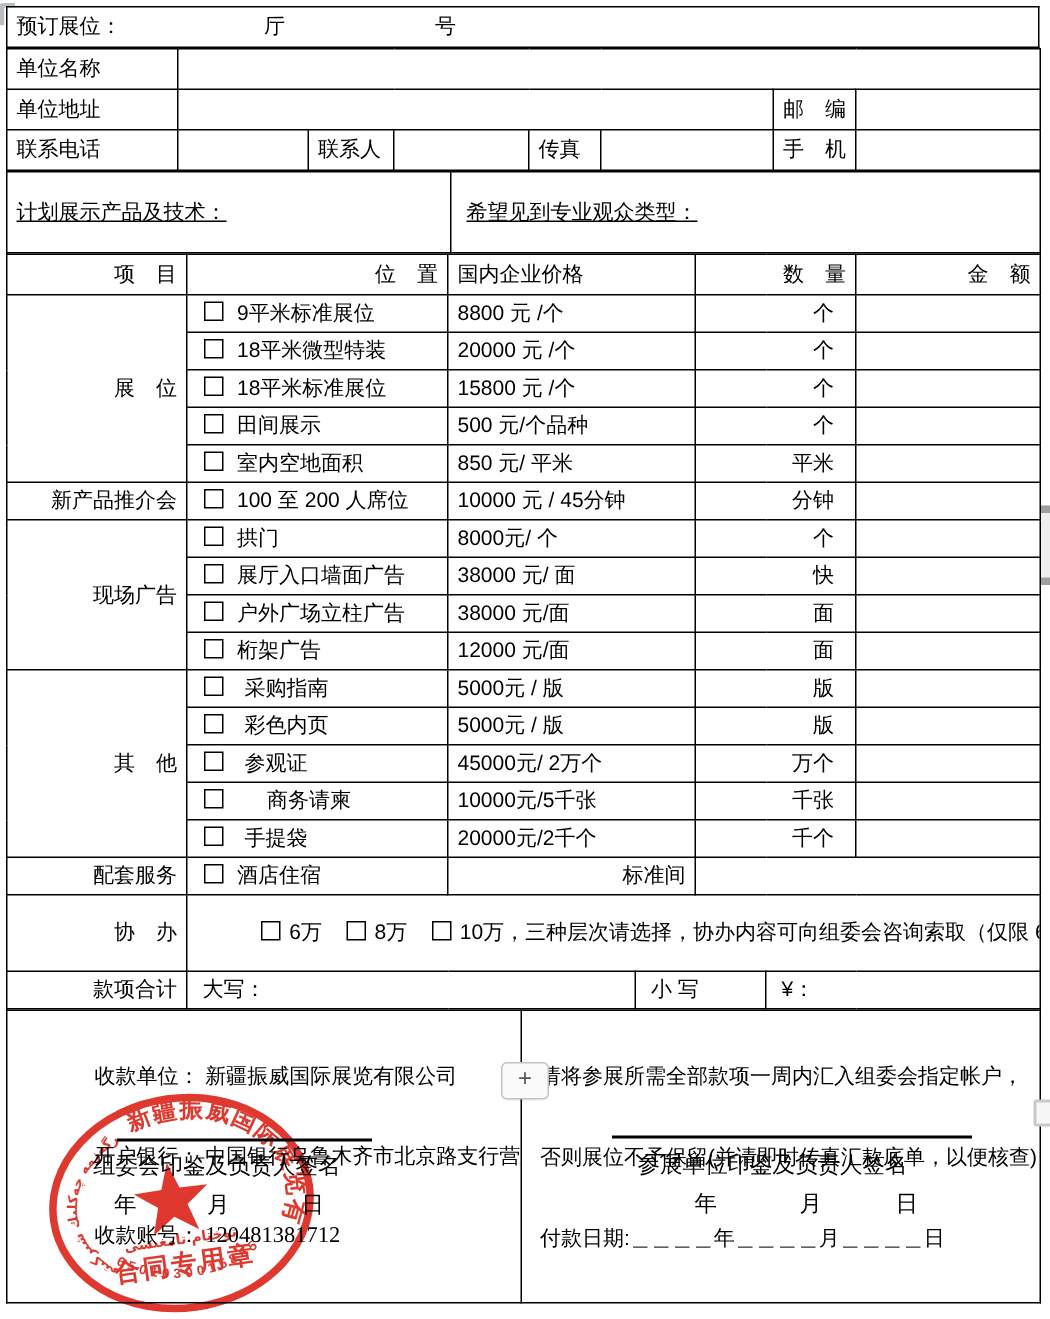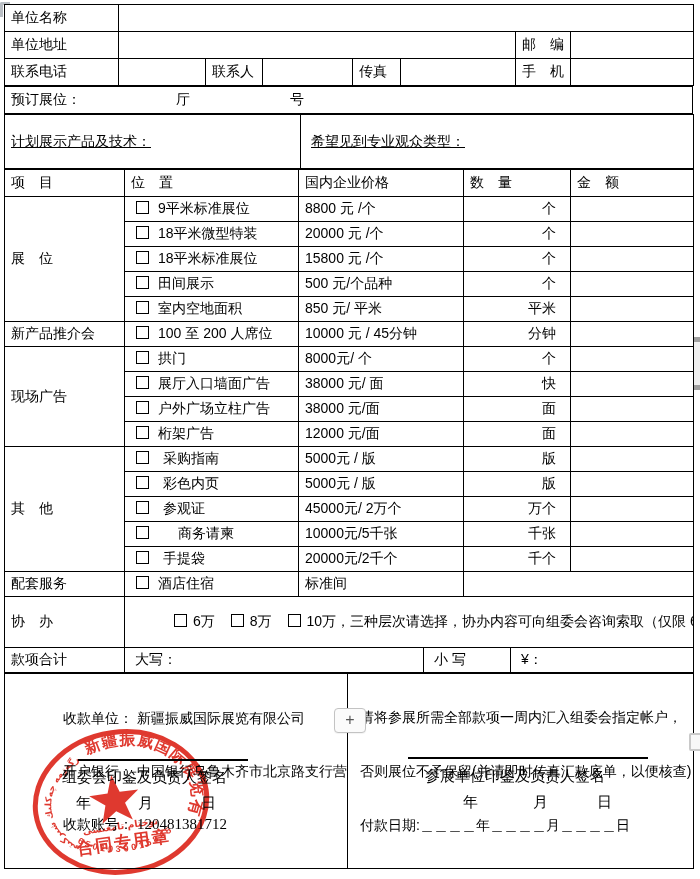--- a/index.html
+++ b/index.html
@@ -3,21 +3,21 @@
 <meta charset="utf-8">
 <style>
   html,body{margin:0;padding:0;background:#fff;}
   .page{position:relative;width:700px;height:879px;background:#ffffff;overflow:hidden;
         font-family:"Liberation Sans","DejaVu Sans",sans-serif;font-size:14px;color:#000;}
   .formwrap{position:absolute;left:4px;top:4px;width:689px;}
   table{border-collapse:collapse;table-layout:fixed;width:689px;}
   td,th{border:1px solid #000;padding:0 6px;font-weight:normal;white-space:pre;overflow:hidden;
         font-size:14px;vertical-align:middle;}
   tr.h27{height:27px;} tr.h25{height:25px;} tr.h54{height:54px;text-decoration:underline;} tr.h66{height:66px;}
-  .c{text-align:left;}
+  .c{text-align:right;}
   .price{text-align:left;padding-right:8px;}
   .unit{text-align:right;padding-right:14px;}
   .poscell{padding-left:11px;}
   .cb{display:inline-block;width:11px;height:11px;border:1px solid #000;margin-right:9px;
       vertical-align:-1px;background:#fff;}
   .cb2{margin-right:6px;}
   .bankline{line-height:21px;padding-left:4px;margin-left:48px;}
   .acct{font-family:"Liberation Serif","DejaVu Serif",serif;font-size:15px;}
   .noticeline{line-height:22px;padding-left:6px;}
   
@@ -39,20 +39,28 @@
 </style>
 </head>
 <body>
 
 <div class="page">
   <div class="cornermark"></div>
 
   <div class="formwrap">
 
     <table>
+      <tbody>
+          <tr class="h27">
+        <td><span>预订展位：</span><span style="display:inline-block;margin-left:95px;">厅</span><span style="display:inline-block;margin-left:100px;">号</span></td>
+      </tr>
+    </tbody>
+      </table>
+
+    <table>
       <colgroup>
           <col style="width:114px">
           <col style="width:87px">
           <col style="width:57px">
           <col style="width:90px">
                 <col style="width:48px">
           <col style="width:115px">
           <col style="width:55px">
           <col style="width:123px">
         </colgroup>
@@ -69,28 +77,20 @@
       </tr>
       <tr class="h27">
         <td>联系电话</td>
         <td></td>
         <td>联系人</td>
         <td></td>
         <td>传真</td>
         <td></td>
         <td>手　机</td>
         <td></td>
-      </tr>
-    </tbody>
-      </table>
-
-    <table>
-      <tbody>
-          <tr class="h27">
-        <td><span>预订展位：</span><span style="display:inline-block;margin-left:95px;">厅</span><span style="display:inline-block;margin-left:100px;">号</span></td>
       </tr>
     </tbody>
       </table>
 
     <table>
       <colgroup>
           <col style="width:296px">
           <col style="width:393px">
         </colgroup>
       <tbody>

